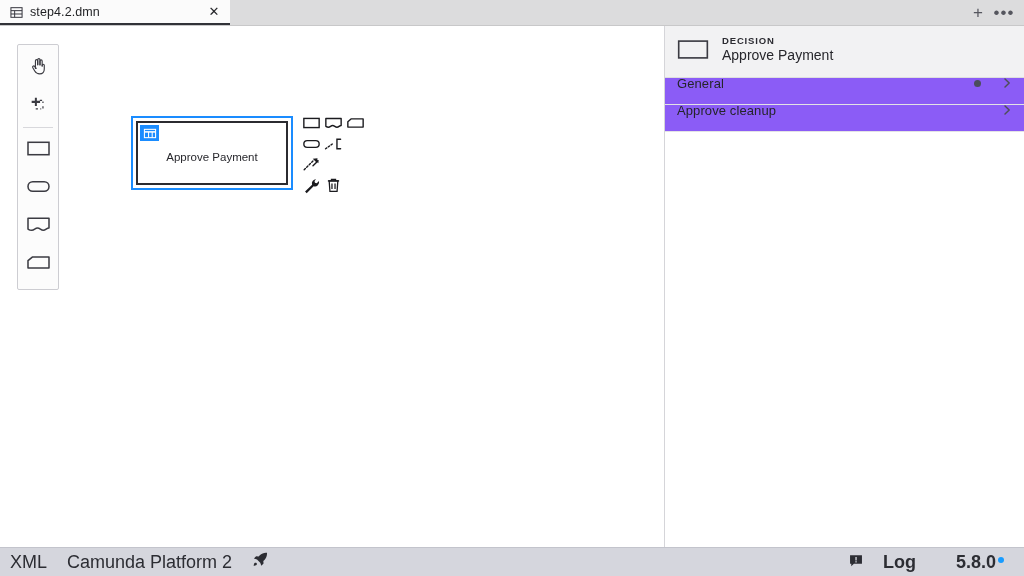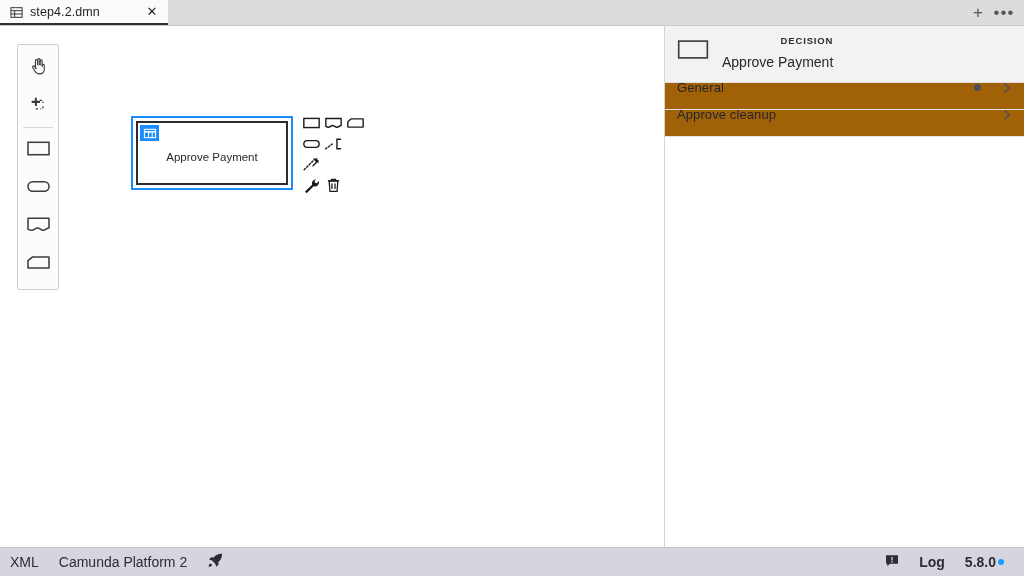--- a/index.html
+++ b/index.html
@@ -19,21 +19,21 @@
 
   
   .tabbar {
     height: 26px; min-height: 26px;
     background: #dcdcdd;
     display: flex; align-items: stretch;
     position: relative;
     border-bottom: 1px solid #c8c8c9;
   }
   .tab {
-    width: 168px;
+    width: 230px;
     background: #fbfbfb;
     display: flex; align-items: center;
     padding: 0 8px 0 10px;
     position: relative;
     border-bottom: 2px solid #313238;
     cursor: default;
   }
   .tab-icon {
     width: 13px; height: 13px;
     flex: 0 0 13px;
@@ -179,40 +179,40 @@
     padding: 9px 12px 11px 12px;
     display: flex; align-items: flex-start;
     gap: 12px;
     min-height: 52px;
   }
   .props-header-icon {
     flex: 0 0 auto;
     margin-top: 4px;
     color: #3b3b42;
   }
-  .props-header-text { display: flex; flex-direction: column; gap: 8px; align-items: flex-end; }
+  .props-header-text { display: flex; flex-direction: column; gap: 1px; }
   .props-type {
     font-size: 9.5px;
     font-weight: bold;
     letter-spacing: .85px;
     color: #2b2b31;
     text-transform: uppercase;
   }
   .props-name {
     font-size: 14px;
     color: #27272c;
     line-height: 1.2;
   }
   .props-groups { display: flex; flex-direction: column; }
   .props-group {
     height: 27px;
     display: flex; align-items: center;
     padding: 0 11px 16px 12px;
     border-bottom: 1px solid #e3e3e5;
-    background: #a16207;
+    background: #8b5cf6;
     cursor: pointer;
   }
   .props-group-label {
     flex: 1 1 auto;
     font-size: 13px;
     color: #25252a;
     letter-spacing: .1px;
   }
   .props-group-dot {
     width: 7px; height: 7px;
@@ -226,37 +226,37 @@
   }
   .props-fill { flex: 1 1 auto; background: #ffffff; }
 
   
   .statusbar {
     height: 14px; min-height: 29px;
     background: #d5d6dd;
     border-top: 1px solid #c3c4cc;
     display: flex; align-items: center;
     padding: 0 10px 0 0;
-    font-size: 14px;
+    font-size: 18px;
     color: #2c2d33;
   }
   .status-left, .status-right {
     display: flex; align-items: center;
     height: 100%;
   }
   .status-right { margin-left: auto; font-weight: bold; }
   .status-btn {
     display: flex; align-items: center;
     gap: 6px;
     padding: 0 10px;
     height: 100%;
     cursor: pointer;
     white-space: nowrap;
   }
-  .version-wrap { position: relative; display: inline-flex; align-items: center; }
+  .version-wrap { position: relative; display: inline-flex; align-items: center; margin-left: 20px; }
   .version-dot {
     width: 6px; height: 6px;
     border-radius: 50%;
     background: #189cff;
     margin-left: 2px;
     align-self: flex-start;
     margin-top: 5px;
   }
   .icon-dark { color: #2c2d33; }
 </style>

